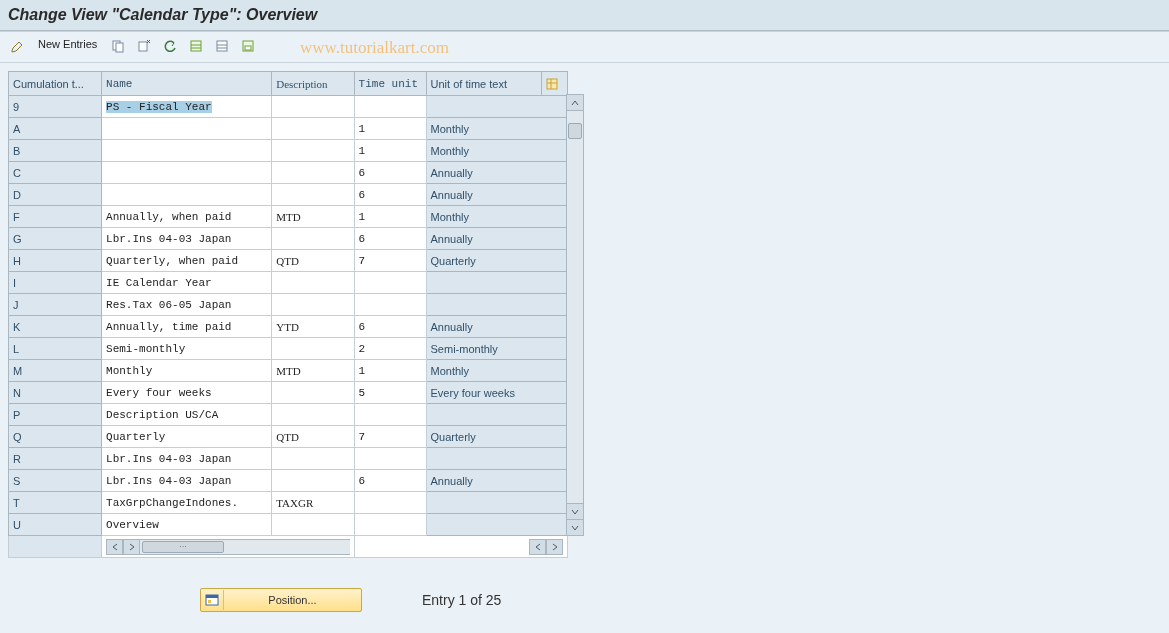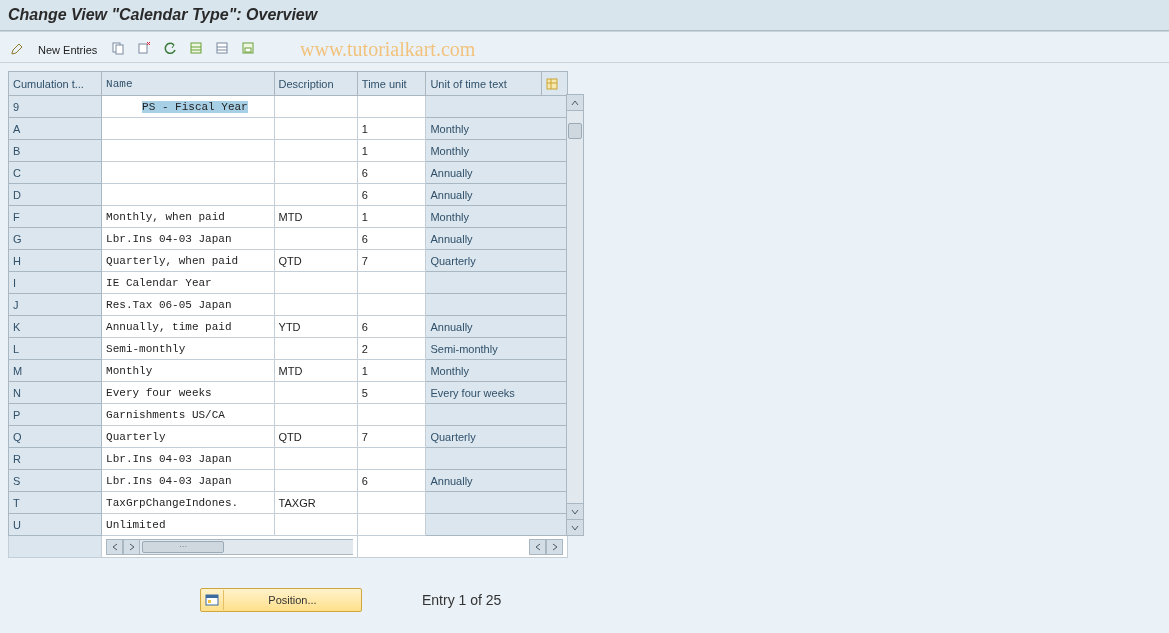--- a/index.html
+++ b/index.html
@@ -21,42 +21,42 @@
   }
   .main-area {
     background: #eaf1f7;
     height: calc(633px - 30px);
     position: relative;
     border-top: 1px solid #c9d3db;
   }
   .toolbar {
     padding: 4px 6px;
     display: flex;
-    align-items: flex-end;
+    align-items: flex-start;
     gap: 4px;
     border-bottom: 1px solid #c9d3db;
     height: 22px;
     position: relative;
   }
   .toolbar-btn {
     width: 20px; height: 18px;
     display:flex; align-items:center; justify-content:center;
     border: 1px solid transparent;
     border-radius: 2px;
     cursor: pointer;
   }
   .toolbar-text-btn {
     padding: 2px 6px;
     cursor: pointer;
     color: #222;
   }
   .watermark {
     position: absolute;
     top: 6px; left: 300px;
-    font-size: 20px;
+    font-size: 17px;
     color: rgba(247,164,43,0.6);
     font-family: Georgia, serif;
     pointer-events: none;
   }
 
   
   .table-wrap {
     margin: 8px 0 0 8px;
     width: 580px;
     position: relative;
@@ -85,25 +85,25 @@
     font-size: 11px;
     white-space: nowrap;
     overflow: hidden;
   }
   table.grid td.keycol {
     background: #dbe6ee;
     border: 1px solid #a9b7c2;
     color:#30506a;
   }
   table.grid td.uot { background:#dbe6ee; border:1px solid #a9b7c2; color:#30506a; }
-  .selected-text { background:#a7cfe6;margin-left:36px; }
+  .selected-text { background:#a7cfe6; }
   .col-cum { width: 88px; }
   .col-name { width: 170px; font-family: Liberation Mono, monospace; }
-  .col-desc { width: 80px; }
-  .col-tu { width: 64px; }
+  .col-desc { width: 80px; font-family: Liberation Serif, serif; }
+  .col-tu { width: 64px; font-family: Liberation Mono, monospace; }
   .col-uot { width: 116px; margin-top: 7px; }
 
   th.settings {
     width: 18px; text-align:center; padding:0;
     background: #dbe6ee; border:1px solid #a9b7c2;
   }
 
   
   .vscroll {
     position:absolute;
@@ -275,21 +275,21 @@
           </tr>
           <tr>
             <td class="keycol col-cum">D</td>
             <td class="col-name"></td>
             <td class="col-desc"></td>
             <td class="col-tu">6</td>
             <td class="uot col-uot" colspan="2">Annually</td>
           </tr>
           <tr>
             <td class="keycol col-cum">F</td>
-            <td class="col-name">Monthly, when paid</td>
+            <td class="col-name">Annually, when paid</td>
             <td class="col-desc">MTD</td>
             <td class="col-tu">1</td>
             <td class="uot col-uot" colspan="2">Monthly</td>
           </tr>
           <tr>
             <td class="keycol col-cum">G</td>
             <td class="col-name">Lbr.Ins 04-03  Japan</td>
             <td class="col-desc"></td>
             <td class="col-tu">6</td>
             <td class="uot col-uot" colspan="2">Annually</td>
@@ -338,21 +338,21 @@
           </tr>
           <tr>
             <td class="keycol col-cum">N</td>
             <td class="col-name">Every four weeks</td>
             <td class="col-desc"></td>
             <td class="col-tu">5</td>
             <td class="uot col-uot" colspan="2">Every four weeks</td>
           </tr>
           <tr>
             <td class="keycol col-cum">P</td>
-            <td class="col-name">Garnishments US/CA</td>
+            <td class="col-name">Description US/CA</td>
             <td class="col-desc"></td>
             <td class="col-tu"></td>
             <td class="uot col-uot" colspan="2"></td>
           </tr>
           <tr>
             <td class="keycol col-cum">Q</td>
             <td class="col-name">Quarterly</td>
             <td class="col-desc">QTD</td>
             <td class="col-tu">7</td>
             <td class="uot col-uot" colspan="2">Quarterly</td>
@@ -373,21 +373,21 @@
           </tr>
           <tr>
             <td class="keycol col-cum">T</td>
             <td class="col-name">TaxGrpChangeIndones.</td>
             <td class="col-desc">TAXGR</td>
             <td class="col-tu"></td>
             <td class="uot col-uot" colspan="2"></td>
           </tr>
           <tr>
             <td class="keycol col-cum">U</td>
-            <td class="col-name">Unlimited</td>
+            <td class="col-name">Overview</td>
             <td class="col-desc"></td>
             <td class="col-tu"></td>
             <td class="uot col-uot" colspan="2"></td>
           </tr>
         </tbody>
       <tbody>
         <tr class="hscroll-row">
           <td style="background:#dbe6ee"></td>
           <td colspan="2">
             <div class="hscroll">

